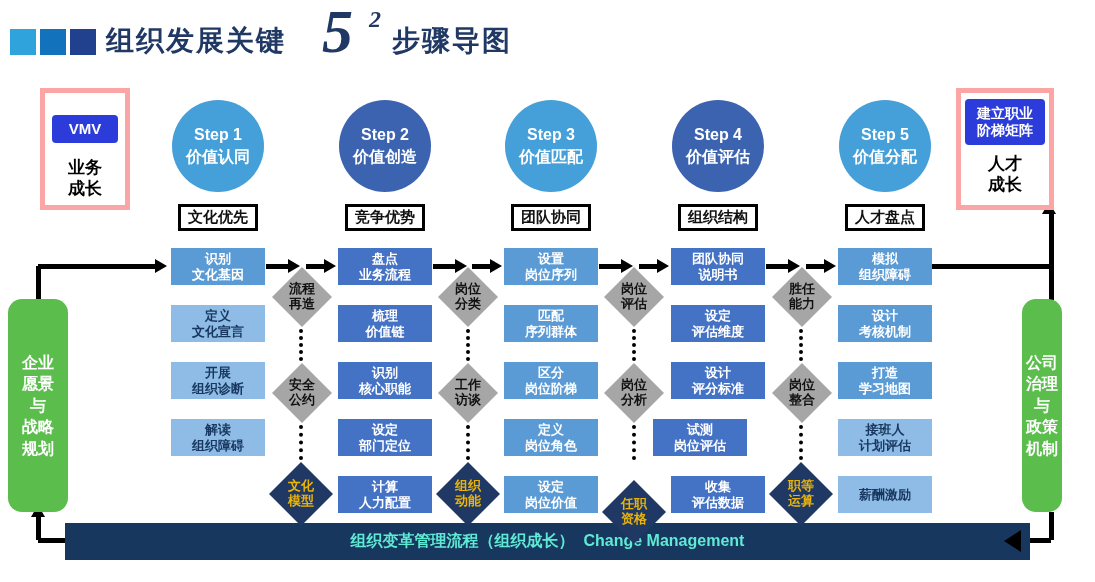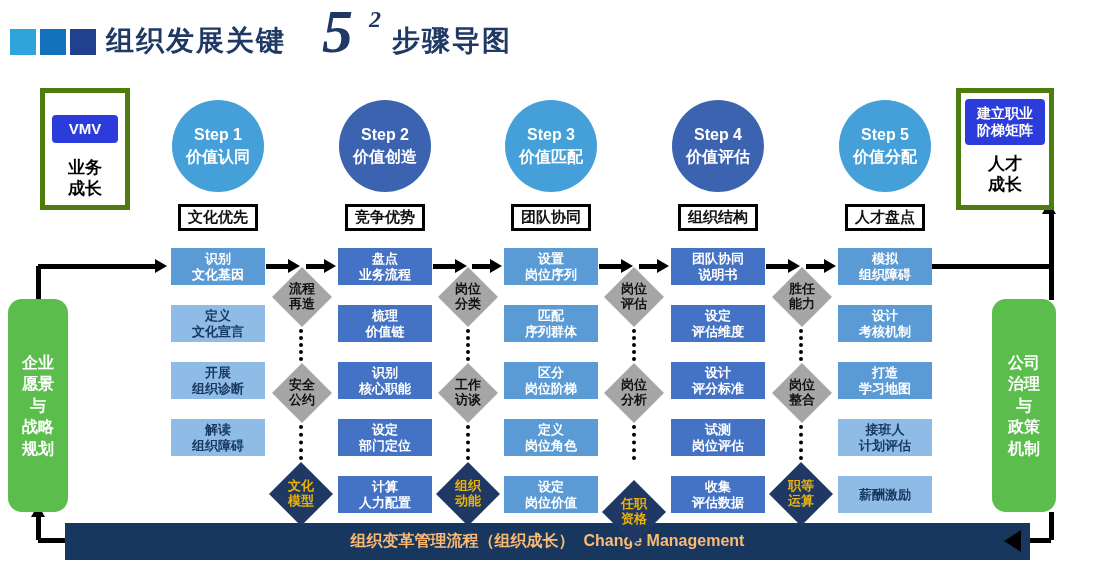--- a/index.html
+++ b/index.html
@@ -4,21 +4,21 @@
 <style>
   html,body{margin:0;padding:0;background:#fff}
   .canvas{position:relative;width:1095px;height:582px;background:#fff;overflow:hidden;
           font-family:"Liberation Sans","DejaVu Sans",sans-serif}
   .sq{position:absolute;top:29px;width:26px;height:26px}
   .title-txt{position:absolute;top:22px;font-size:28px;font-weight:bold;color:var(--title-navy);letter-spacing:2px;white-space:nowrap}
   .big-num{position:absolute;top:0;left:322px;font-family:"Liberation Serif","DejaVu Serif",serif;
            font-style:italic;font-weight:bold;font-size:62px;line-height:1;color:var(--title-navy)}
   .exp{position:absolute;top:6px;left:369px;font-family:"Liberation Serif","DejaVu Serif",serif;
        font-style:italic;font-weight:bold;font-size:24px;color:var(--title-navy)}
-  .entry-box{position:absolute;border:5px solid #4d7c0f;background:#fff;box-sizing:border-box}
+  .entry-box{position:absolute;border:5px solid #fca5a5;background:#fff;box-sizing:border-box}
   .badge{position:absolute;background:var(--badge-blue);color:#fff;font-weight:bold;border-radius:4px;
          display:flex;align-items:center;justify-content:center;text-align:center;white-space:pre-line;line-height:1.25}
   .entry-label{position:absolute;left:0;right:0;text-align:center;font-weight:bold;color:#000;
                white-space:pre-line;line-height:1.25;font-size:17px}
   .circle{position:absolute;top:100px;width:92px;height:92px;border-radius:50%;color:#fff;font-weight:bold;
           font-size:16px;line-height:1.4;display:flex;flex-direction:column;align-items:center;justify-content:center;text-align:center}
   .circle.cl{background:var(--circle-light)}
   .circle.cd{background:var(--circle-dark)}
   .tag{position:absolute;top:204px;transform:translateX(-50%);background:#fff;border:3px solid #000;
        font-weight:bold;font-size:15px;color:#111;padding:1px 7px;white-space:nowrap}
@@ -33,21 +33,21 @@
   .dia.gray{width:60px;height:60px;background:var(--diamond-gray);color:#111}
   .dia.dark{width:64px;height:64px;background:var(--diamond-dark);color:#eab308}
   .hline{position:absolute;height:5px;background:#000}
   .vline{position:absolute;width:5px;background:#000}
   .head-r{position:absolute;width:0;height:0;border-top:7px solid transparent;border-bottom:7px solid transparent;border-left:12px solid #000}
   .head-u{position:absolute;width:0;height:0;border-left:7px solid transparent;border-right:7px solid transparent;border-bottom:12px solid #000}
   .head-l{position:absolute;width:0;height:0;border-top:11px solid transparent;border-bottom:11px solid transparent;border-right:17px solid #000;z-index:3}
   .dot-v{position:absolute;width:0;border-left:4px dotted #000}
   .rail{position:absolute;top:299px;border-radius:14px;background:var(--green);color:#fff;font-weight:bold;
         font-size:16px;line-height:1.35;display:flex;align-items:center;justify-content:center;text-align:center;white-space:pre-line}
-  .bar{position:absolute;left:65px;top:523px;width:965px;height:37px;background:var(--navy);color:#fdba74;
+  .bar{position:absolute;left:65px;top:523px;width:965px;height:37px;background:var(--navy);color:#5eead4;
        display:flex;align-items:center;justify-content:center;font-weight:bold;font-size:16px}
   .bar span{white-space:pre}
 </style>
 </head>
 <body>
 
 <div class="canvas">
 
   <div class="sq" style="left:10px;background:var(--sq1)"></div>
   <div class="sq" style="left:40px;background:var(--sq2)"></div>
@@ -170,21 +170,21 @@
 岗位角色</div>
   <div class="task m" style="left:504px;top:476px">设定
 岗位价值</div>
 
   <div class="task d" style="left:671px;top:248px">团队协同
 说明书</div>
   <div class="task d" style="left:671px;top:305px">设定
 评估维度</div>
   <div class="task d" style="left:671px;top:362px">设计
 评分标准</div>
-  <div class="task d" style="left:671px;top:419px">试测
+  <div class="task d" style="left:653px;top:419px">试测
 岗位评估</div>
   <div class="task d" style="left:671px;top:476px">收集
 评估数据</div>
 
   <div class="task m" style="left:838px;top:248px">模拟
 组织障碍</div>
   <div class="task m" style="left:838px;top:305px">设计
 考核机制</div>
   <div class="task m" style="left:838px;top:362px">打造
 学习地图</div>
@@ -218,21 +218,21 @@
   <div class="dia gray" style="left:772px;top:363px">岗位
 整合</div>
   <div class="dia dark" style="left:769px;top:462px">职等
 运算</div>
 
   <div class="rail" style="left:8px;width:60px;height:213px">企业
 愿景
 与
 战略
 规划</div>
-  <div class="rail" style="left:992px;width:64px;height:213px">公司
+  <div class="rail" style="left:1022px;width:40px;height:213px">公司
 治理
 与
 政策
 机制</div>
 
   <div class="bar">
     <span>组织变革管理流程（组织成长）  Change Management</span>
   </div>
   <div class="head-l" style="left:1004px;top:530px"></div>
 

